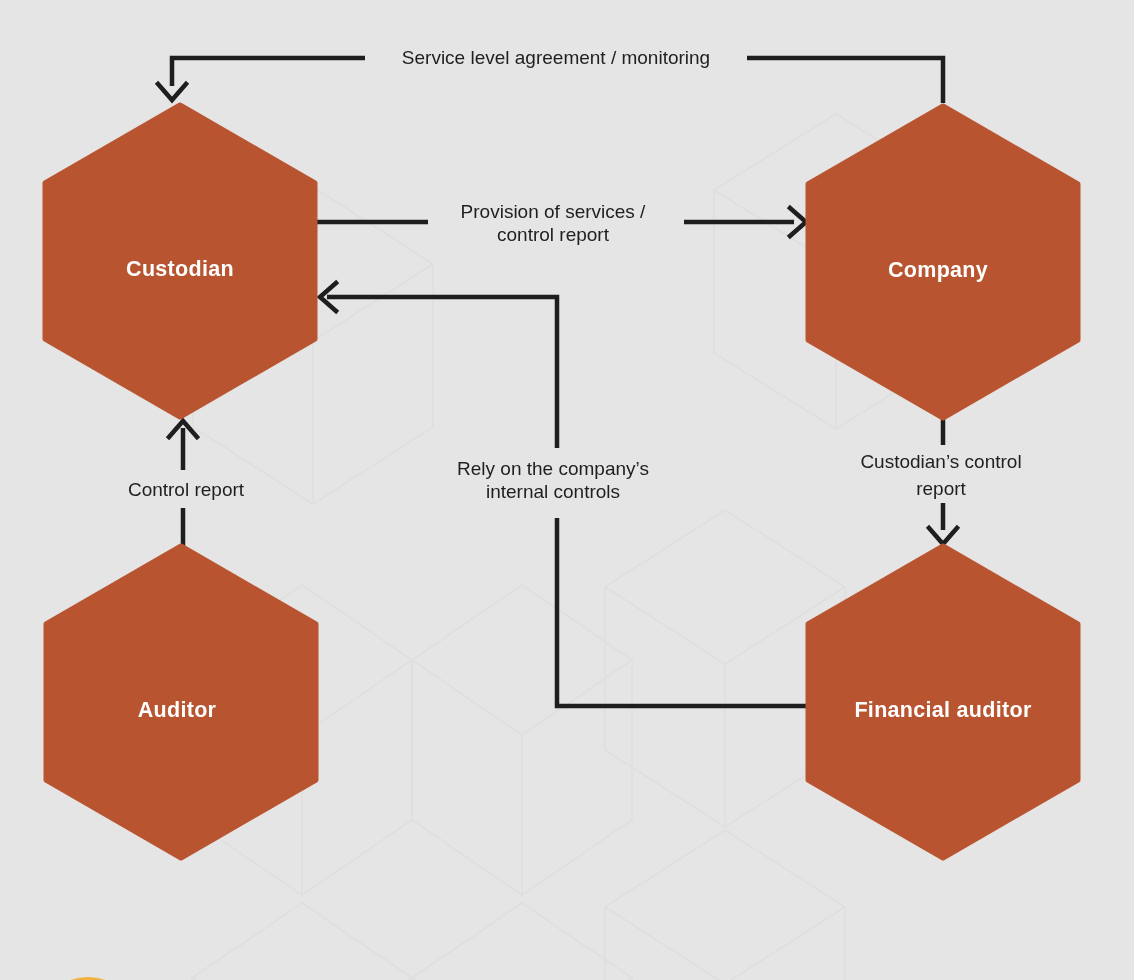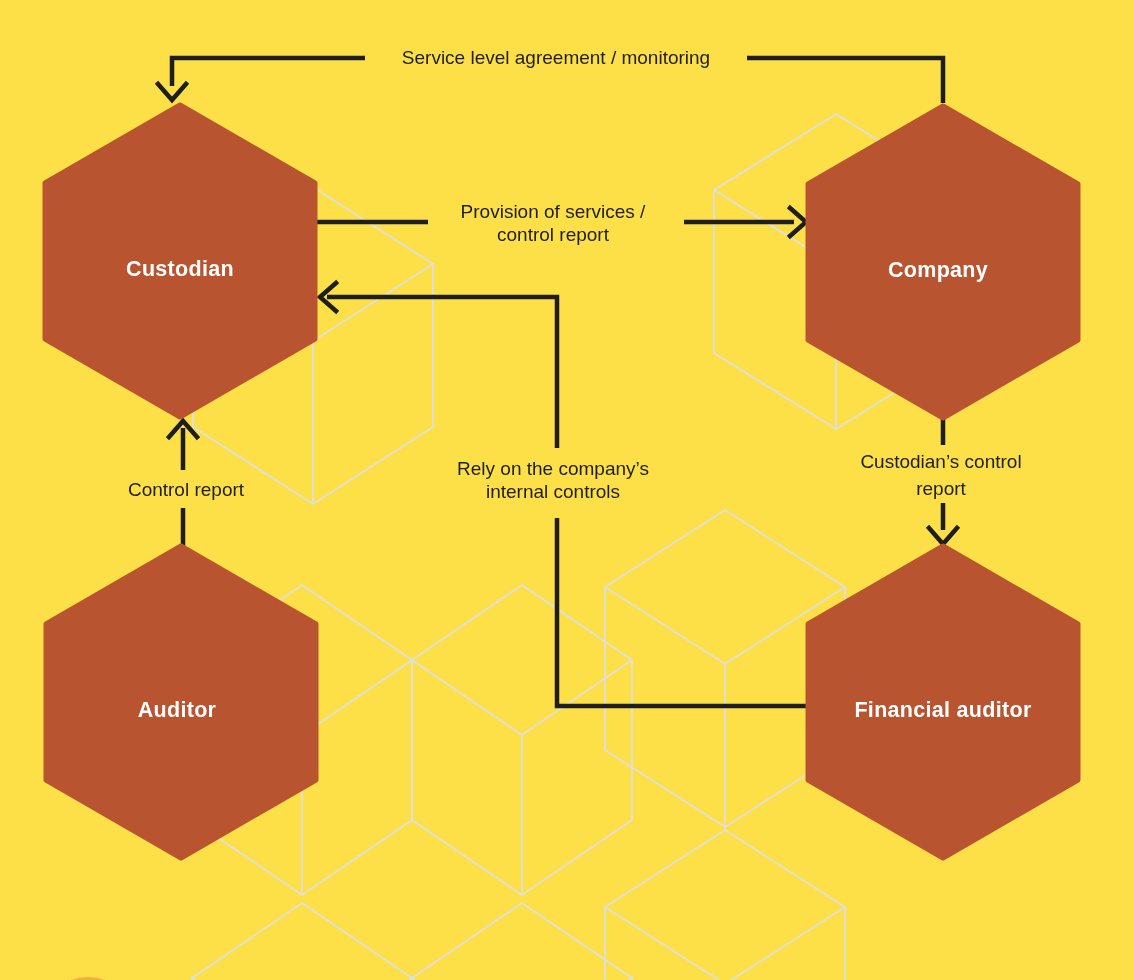--- a/index.html
+++ b/index.html
@@ -1,16 +1,16 @@
 <!DOCTYPE html>
 <html><head>
 <meta charset="utf-8">
 <style>
   html,body{margin:0;padding:0;background:#ffffff;}
-  .stage{position:relative;width:1134px;height:980px;background:#fde047;overflow:hidden;
+  .stage{position:relative;width:1134px;height:980px;background:#e5e5e5;overflow:hidden;
          font-family:"Liberation Sans", sans-serif;}
   svg{display:block;}
   .cube{fill:none;stroke-width:1.8;}
   .edge{fill:none;stroke-width:4.5;stroke-linejoin:miter;stroke-linecap:butt;}
   .chev{fill:none;stroke-width:4.5;stroke-linejoin:miter;stroke-linecap:square;}
   .hex{stroke-linejoin:round;stroke-width:5;}
   .edge-label{font-size:19px;fill:#1f1f1f;text-anchor:middle;}
   .node-label{font-size:21.5px;font-weight:bold;fill:#ffffff;text-anchor:middle;letter-spacing:.3px;}
 </style>
 </head>

